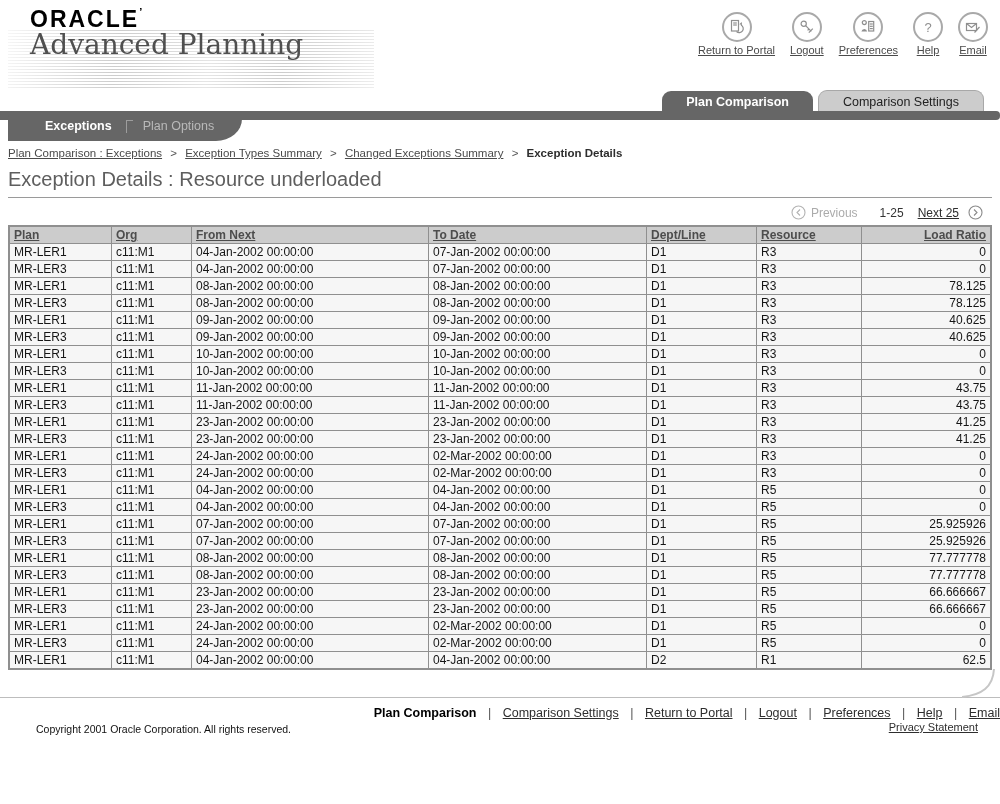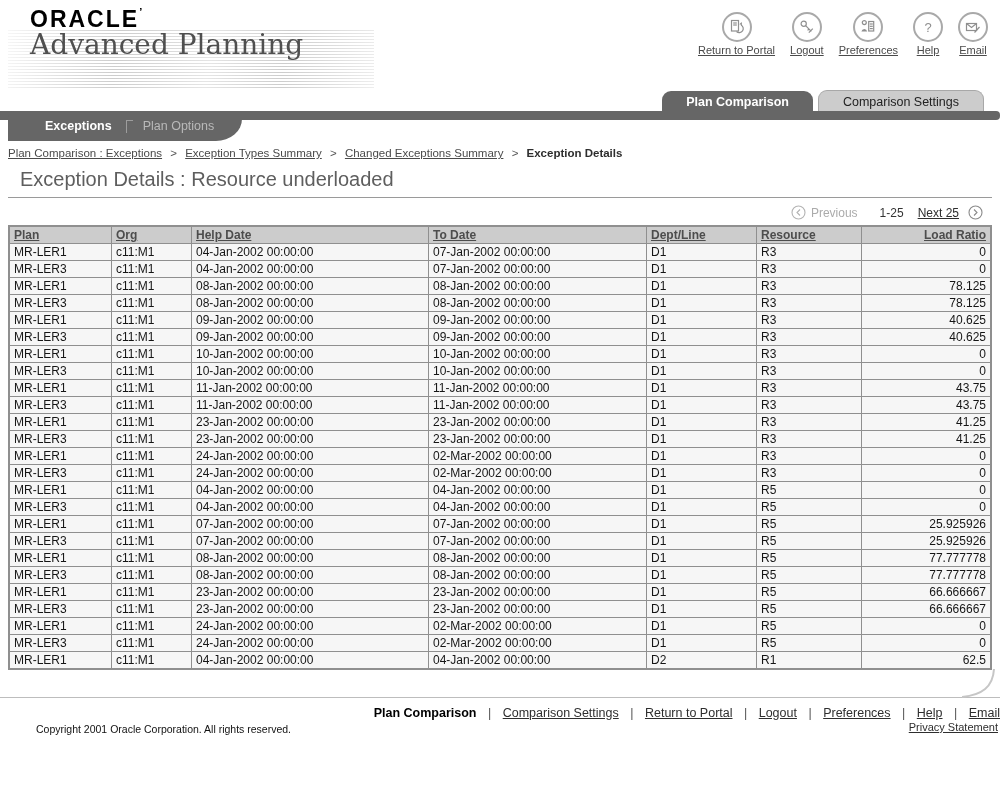--- a/index.html
+++ b/index.html
@@ -46,21 +46,21 @@
   .subtab { font-size:12.5px; cursor:pointer; }
   .subtab.active { color:#fff; font-weight:bold;padding-left:17px; }
   .subtab.inactive { color:#b9b9b9; }
   .subtab-divider { width:7px; height:13px; border-left:1px solid #9d9d9d; border-top:1px solid #9d9d9d;
                     margin:0 10px 0 14px; }
   
   .breadcrumb { margin:9px 8px 0; font-size:11.5px; color:#4a4a4a; }
   .breadcrumb a { color:#4a4a4a; text-decoration:underline; cursor:pointer; }
   .breadcrumb .crumb-current { font-weight:bold; color:#2e2e2e; }
   .crumb-sep { margin:0 5px; color:#555; }
-  .page-title { font-size:20px; font-weight:normal; color:#5e5e5e; margin:9px 20px 6px; }
+  .page-title { font-size:20px; font-weight:normal; color:#5e5e5e; margin:9px 8px 6px; }
   .rule { border:none; border-top:1px solid #9a9a9a; margin:0 8px; }
   
   .pagination { display:flex; justify-content:flex-end; align-items:center; margin:7px 12px 5px; font-size:12px; }
   .pg-circle { display:inline-flex; margin:0 5px; }
   .pg-prev-label { color:#ababab; }
   .pg-range { color:#333; margin:0 14px 0 22px; }
   .pg-next { color:#2e2e2e; text-decoration:underline; cursor:pointer; margin-right:4px; }
   
   table.data { margin:0 8px; width:984px; border-collapse:separate; border-spacing:1px;
                background:#8f8f8f; border:1px solid #8f8f8f; font-size:12px; table-layout:fixed; }
@@ -73,21 +73,21 @@
   
   .post-table { position:relative; height:27px; }
   .corner-curve { position:absolute; right:2px; bottom:-1px; }
   .footer-rule { border:none; border-top:1px solid #bdbdbd; margin:0; }
   .footer-nav { text-align:right; margin-top:8px; font-size:12.5px; color:#444; }
   .footer-nav a { color:#2e2e2e; text-decoration:underline; cursor:pointer; }
   .footer-nav .current { font-weight:bold; color:#000; text-decoration:none; }
   .fsep { margin:0 8px; color:#555; }
   .footer-bottom { position:relative; height:22px; margin-top:1px;margin-left:32px; }
   .copyright { position:absolute; left:4px; top:2px; font-size:10.5px; color:#111; }
-  .privacy { position:absolute; right:2px; top:0; font-size:11px; color:#2e2e2e;
+  .privacy { position:absolute; right:22px; top:0; font-size:11px; color:#2e2e2e;
              text-decoration:underline; cursor:pointer; }
   svg { display:block; }
 </style>
 </head>
 <body>
 
 <div>
 
   <div class="header">
     <div class="logo"><span>ORACLE</span><span class="logo-mark">’</span></div>
@@ -204,21 +204,21 @@
         <col style="width:236px">
       <col style="width:217px">
         <col style="width:109px">
         <col style="width:104px">
         <col>
     </colgroup>
     <thead>
         <tr>
           <th>Plan</th>
           <th>Org</th>
-          <th>Help Date</th>
+          <th>From Next</th>
           <th>To Date</th>
           <th>Dept/Line</th>
           <th>Resource</th>
           <th class="num">Load Ratio</th>
         </tr>
       </thead>
     <tbody>
         <tr>
           <td>MR-LER1</td>
           <td>c11:M1</td>

